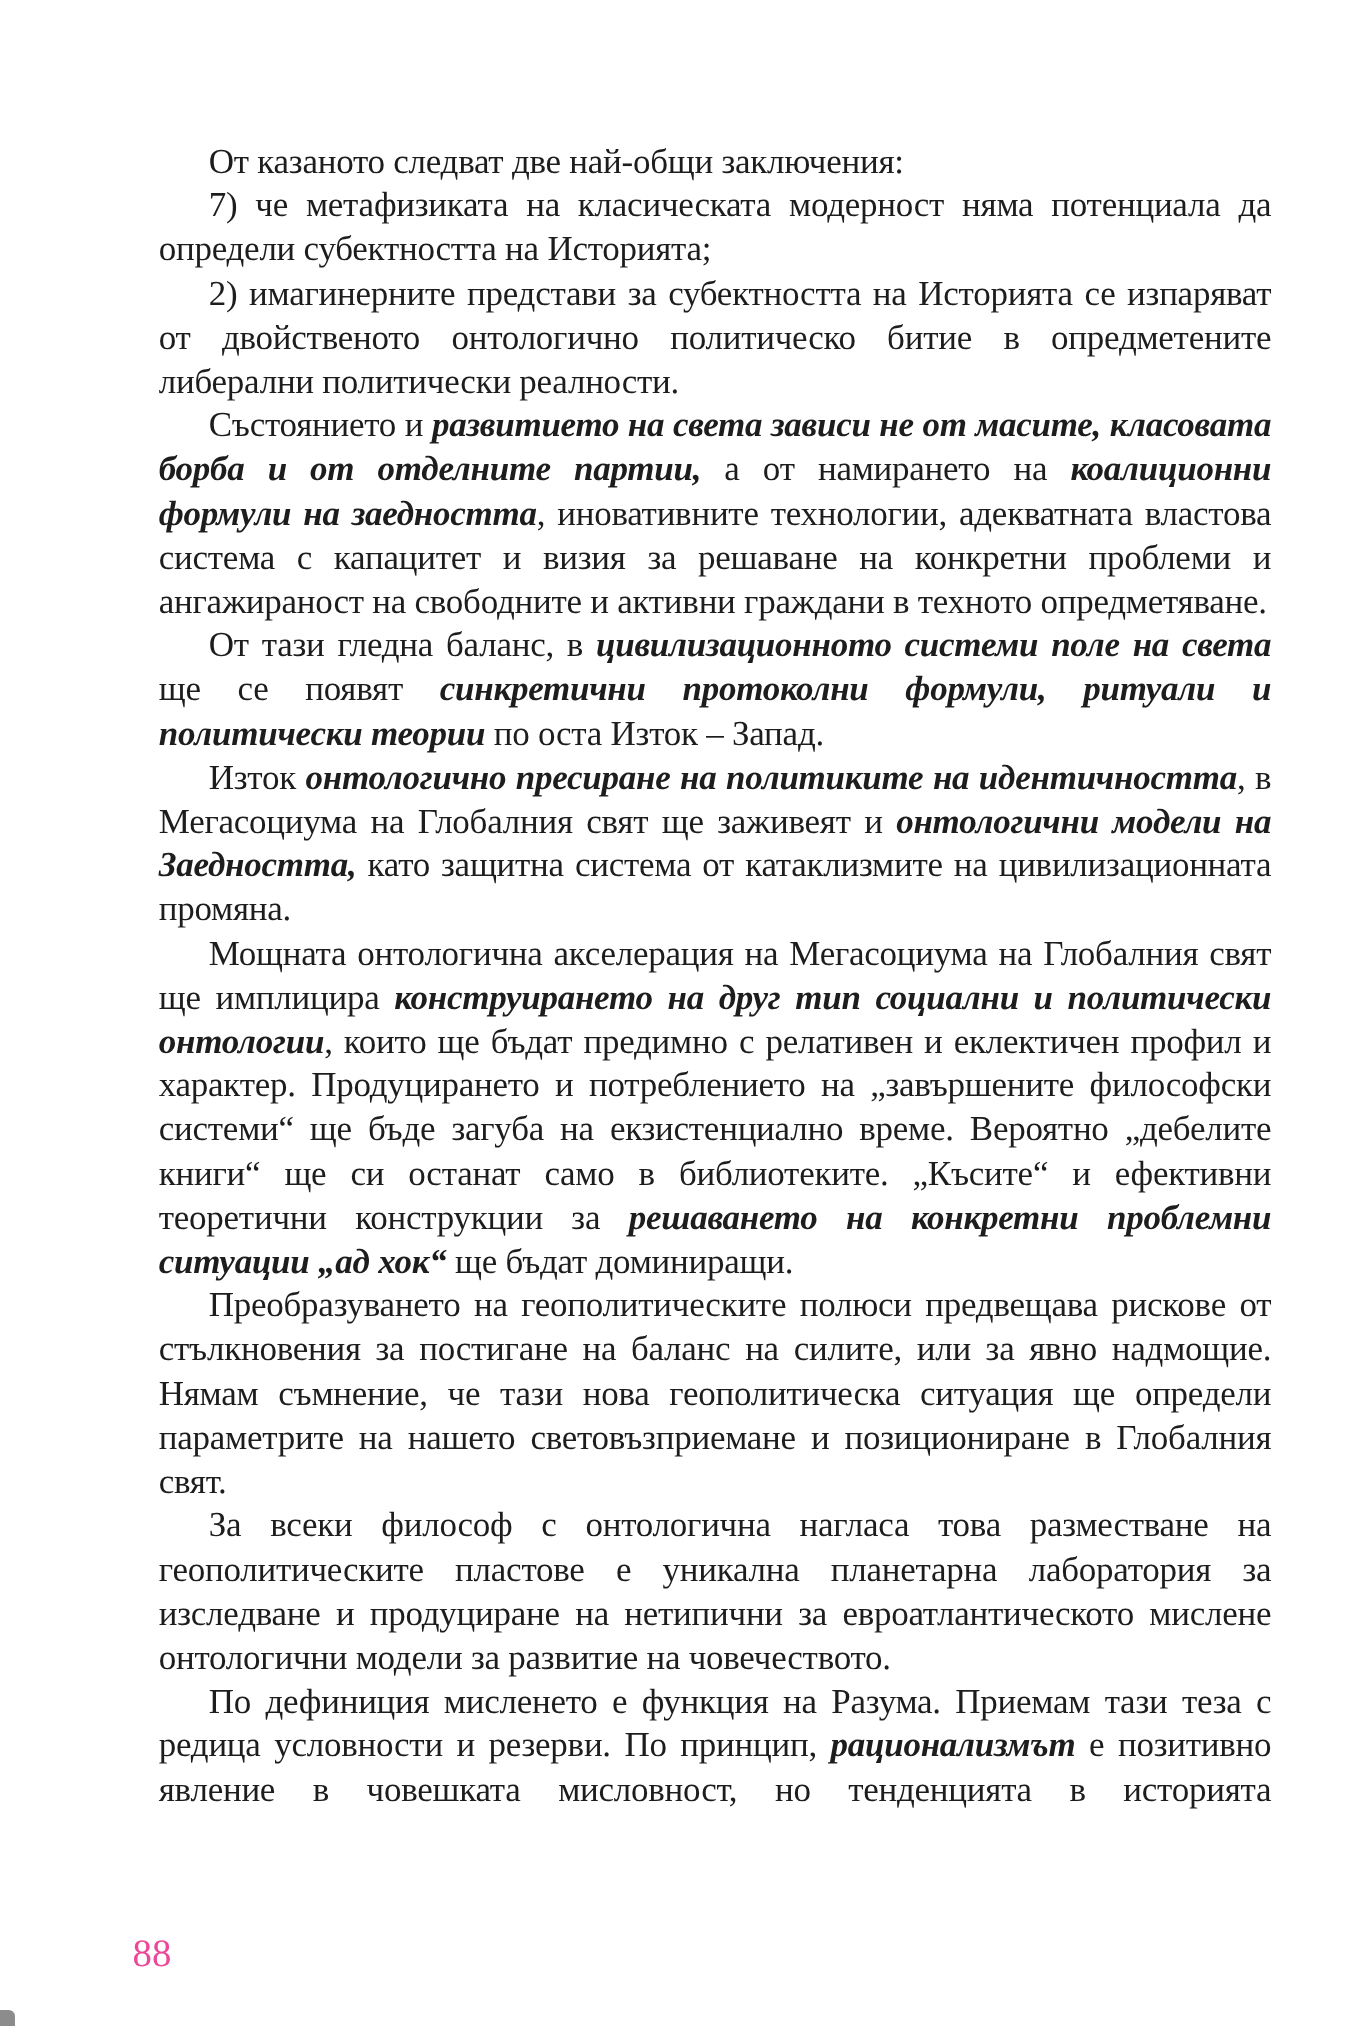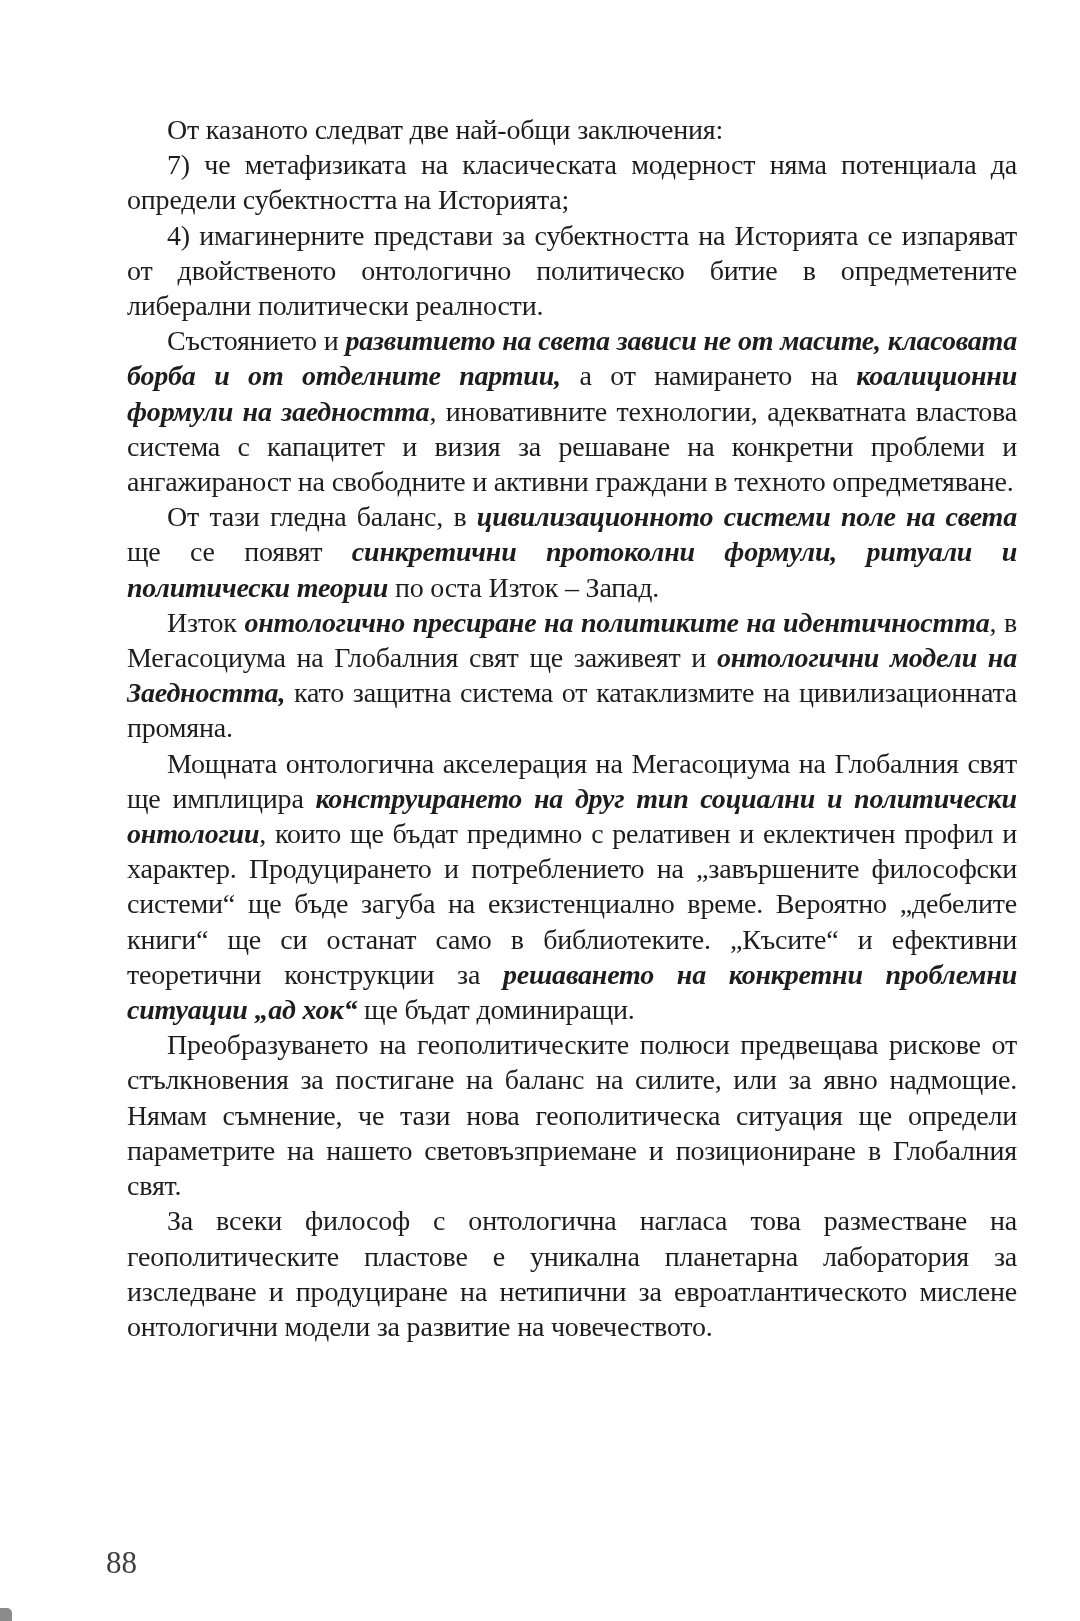--- a/index.html
+++ b/index.html
@@ -38,42 +38,43 @@
     text-align-last: justify;
   }
   .run { font-weight: normal; font-style: normal; }
   .run.emphasis { font-weight: bold; font-style: italic; }
   .page-number {
     position: absolute;
     left: 106px;
     top: 1543px;
     font-size: 31px;
     line-height: 40px;
-    color: #404040;
+    color: #ec4899;
   }
   .corner-tab {
     position: absolute;
     left: -6px;
     bottom: -6px;
     width: 18px;
     height: 19px;
     background: #8c8c8c;
     border-radius: 5px;
   }
 </style>
 </head>
 <body>
 
 <div class="page">
   <div class="text-block">
       <p class="para"><span class="run">От казаното следват две най-общи заключения:</span></p>
       <p class="para"><span class="run">7) че метафизиката на класическата модерност няма потенциала да определи субектността на Историята;</span></p>
-      <p class="para"><span class="run">4) имагинерните представи за субектността на Историята се изпаряват от двойственото онтологично политическо битие в опредметените либерални политически реалности.</span></p>
+      <p class="para"><span class="run">2) имагинерните представи за субектността на Историята се изпаряват от двойственото онтологично политическо битие в опредметените либерални политически реалности.</span></p>
       <p class="para"><span class="run">Състоянието и </span><span class="run emphasis">развитието на света зависи не от масите, класовата борба и от отделните партии,</span><span class="run"> а от намирането на </span><span class="run emphasis">коалиционни формули на заедността</span><span class="run">, иновативните технологии, адекватната властова система с капацитет и визия за решаване на конкретни проблеми и ангажираност на свободните и активни граждани в техното опредметяване.</span></p>
       <p class="para"><span class="run">От тази гледна баланс, в </span><span class="run emphasis">цивилизационното системи поле на света</span><span class="run"> ще се появят </span><span class="run emphasis">синкретични протоколни формули, ритуали и политически теории</span><span class="run"> по оста Изток – Запад.</span></p>
       <p class="para"><span class="run">Изток </span><span class="run emphasis">онтологично пресиране на политиките на идентичността</span><span class="run">, в Мегасоциума на Глобалния свят ще заживеят и </span><span class="run emphasis">онтологични модели на Заедността,</span><span class="run"> като защитна система от катаклизмите на цивилизационната промяна.</span></p>
       <p class="para"><span class="run">Мощната онтологична акселерация на Мегасоциума на Глобалния свят ще имплицира </span><span class="run emphasis">конструирането на друг тип социални и политически онтологии</span><span class="run">, които ще бъдат предимно с релативен и еклектичен профил и характер. Продуцирането и потреблението на „завършените философски системи“ ще бъде загуба на екзистенциално време. Вероятно „дебелите книги“ ще си останат само в библиотеките. „Късите“ и ефективни теоретични конструкции за </span><span class="run emphasis">решаването на конкретни проблемни ситуации „ад хок“</span><span class="run"> ще бъдат доминиращи.</span></p>
       <p class="para"><span class="run">Преобразуването на геополитическите полюси предвещава рискове от стълкновения за постигане на баланс на силите, или за явно надмощие. Нямам съмнение, че тази нова геополитическа ситуация ще определи параметрите на нашето световъзприемане и позициониране в Глобалния свят.</span></p>
       <p class="para"><span class="run">За всеки философ с онтологична нагласа това разместване на геополитическите пластове е уникална планетарна лаборатория за изследване и продуциране на нетипични за евроатлантическото мислене онтологични модели за развитие на човечеството.</span></p>
+      <p class="para continues"><span class="run">По дефиниция мисленето е функция на Разума. Приемам тази теза с редица условности и резерви. По принцип, </span><span class="run emphasis">рационализмът</span><span class="run"> е позитивно явление в човешката мисловност, но тенденцията в историята</span></p>
     </div>
   <div class="page-number">88</div>
   <div class="corner-tab"></div>
 </div>
 
 </body></html>

